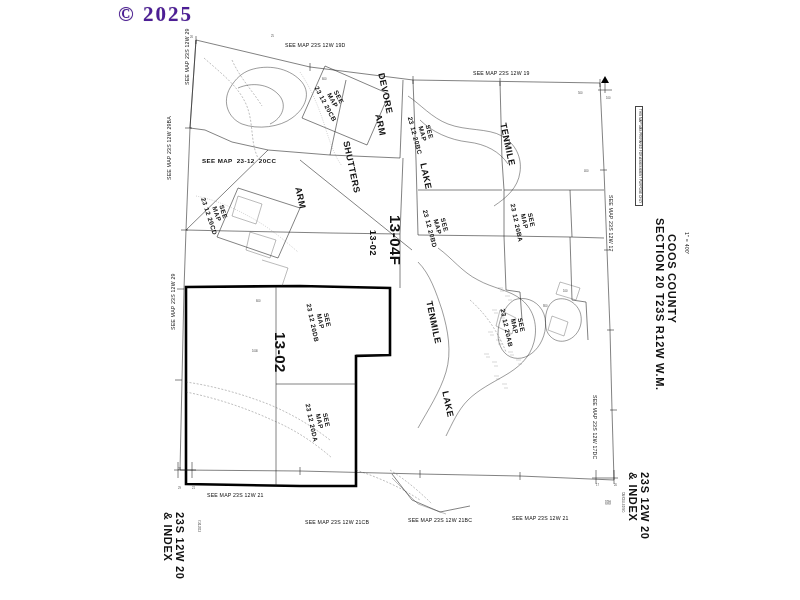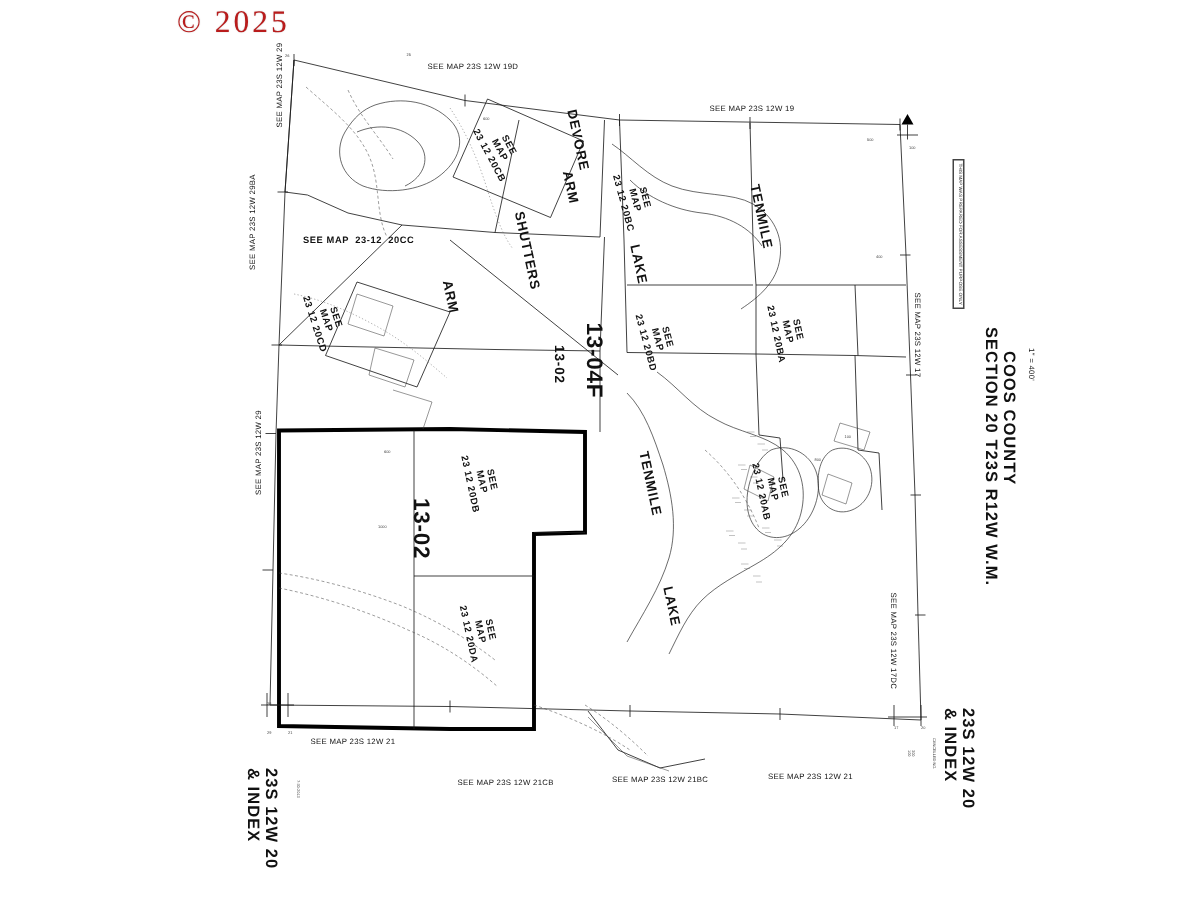--- a/index.html
+++ b/index.html
@@ -15,21 +15,21 @@
   .txt{position:absolute;white-space:pre;font-family:"Liberation Sans",sans-serif;color:#111;}
   .xtiny{font-size:2.6px;color:#444;}
   .small{font-size:5.2px;letter-spacing:.2px;}
   .med{font-size:6.2px;font-weight:bold;letter-spacing:.4px;}
   .big{font-size:9px;font-weight:bold;letter-spacing:.6px;}
   .huge{font-size:15px;font-weight:bold;letter-spacing:.5px;}
   .title{font-size:11px;font-weight:bold;letter-spacing:.7px;}
 
   .watermark{
     position:absolute;left:118px;top:2px;
-    font-size:21px;font-weight:normal;color:#b91c1c;
+    font-size:21px;font-weight:bold;color:#4c1d95;
     letter-spacing:2px;
     text-shadow:0 0 1px #c9c9c9;
     font-family:"Liberation Serif",serif;
   }
 
   .rot90{transform-origin:0 0;transform:rotate(90deg);}
 
   .prep-box{
     position:absolute;border:1px solid #444;padding:1px 2px;
     background:#fff;

